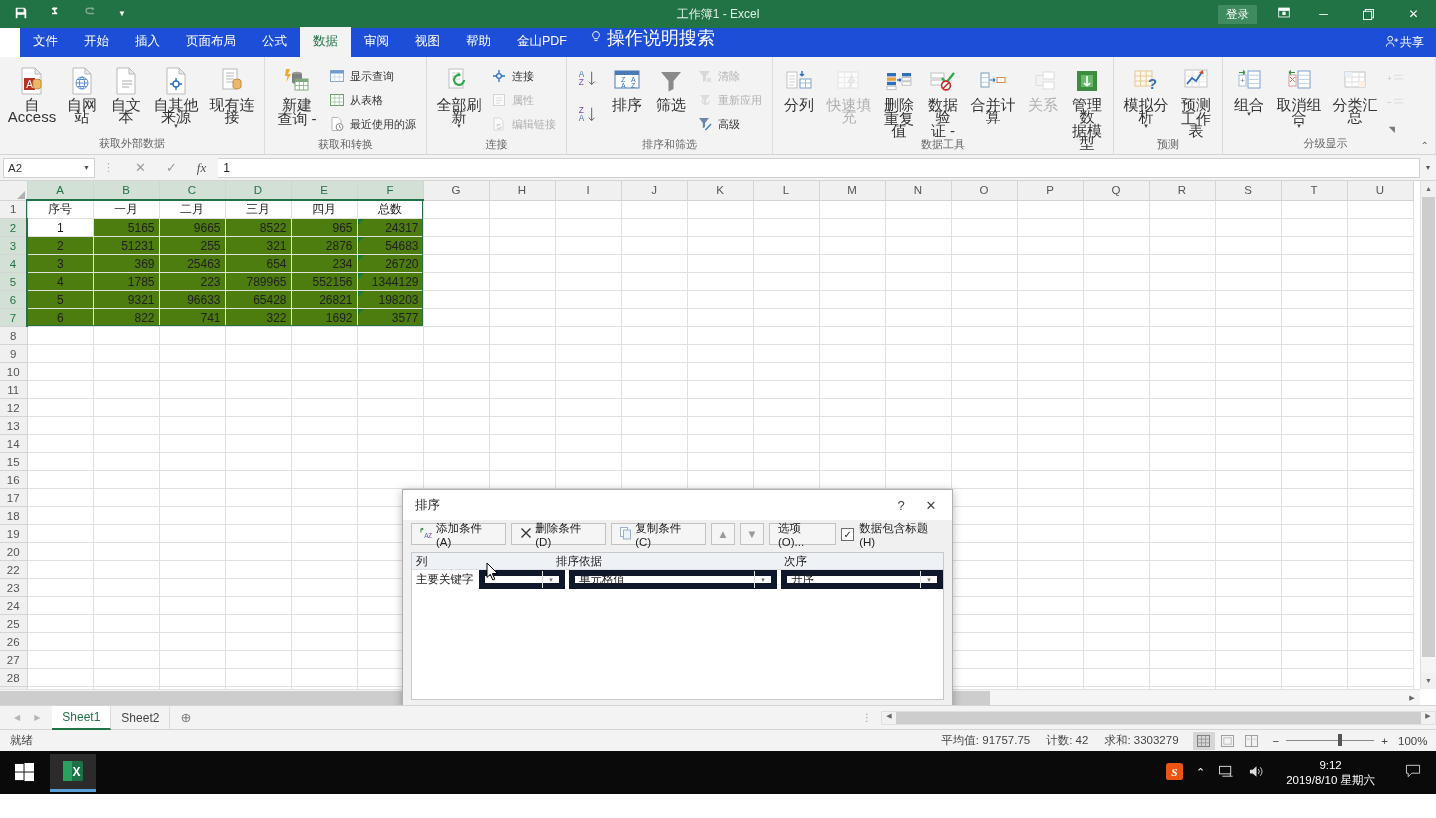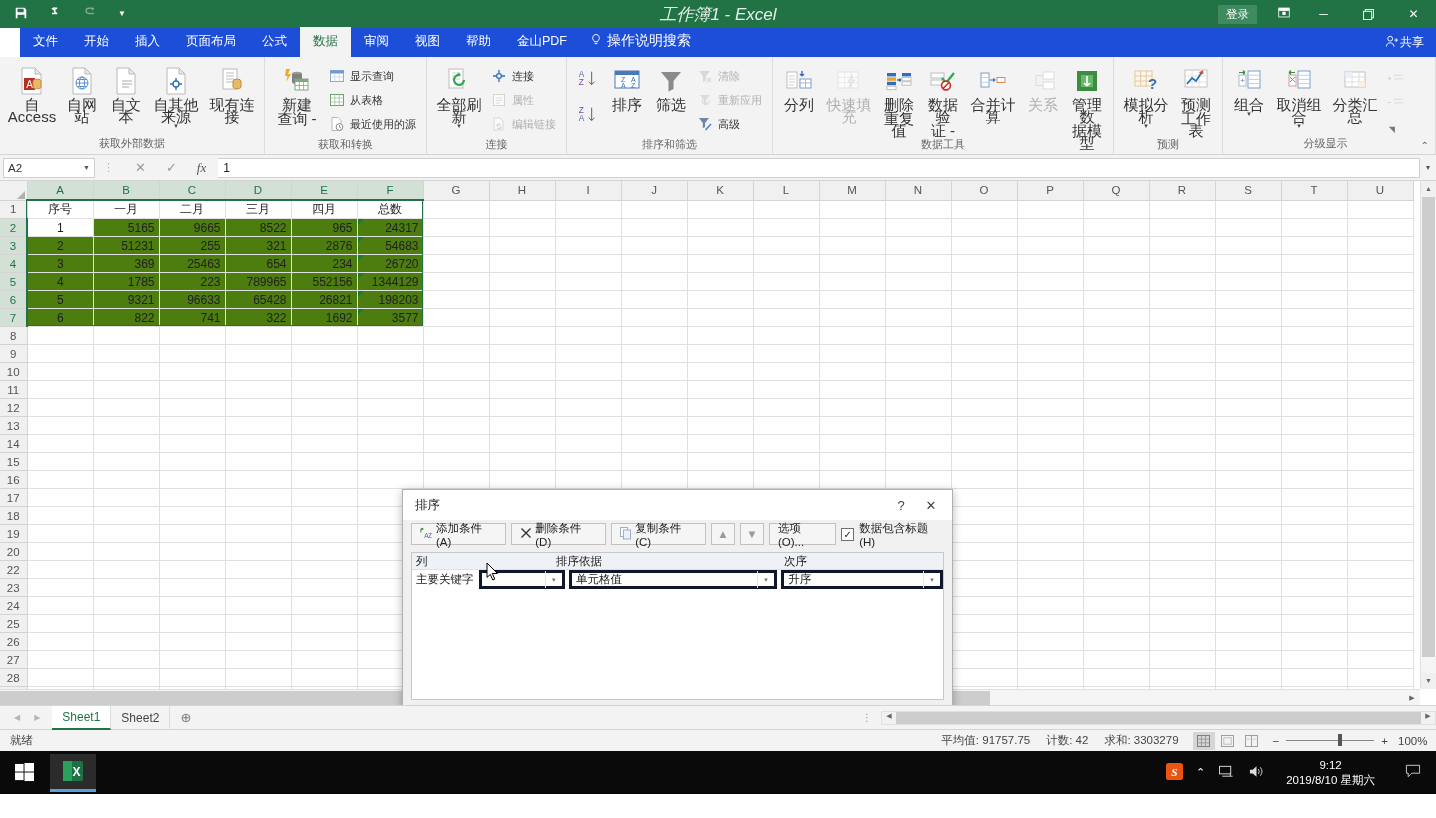--- a/index.html
+++ b/index.html
@@ -15,21 +15,21 @@
   .titlebar {
     height:28px; background:#217346; position:relative;
     display:flex; align-items:center;
   }
   .qat { display:flex; align-items:center; padding-left:14px; gap:20px; }
   .qat .qicon { color:#ffffff; font-size:14px; line-height:1; cursor:pointer; }
   .qat .qicon.dim { color:#7fa890; }
   .qat .qicon.tiny { font-size:8px; }
   .title-text {
     position:absolute; left:0; right:0; text-align:center;
-    color:#e6efe9; font-size:17px; pointer-events:none;font-style:italic;
+    color:#e6efe9; font-size:12px; pointer-events:none;
   }
   .win-right {
     position:absolute; right:0; top:0; height:28px;
     display:flex; align-items:center;
   }
   .signin {
     color:#ffffff; font-size:11.5px; background:#3f8a5f;
     padding:2px 8px; margin-right:10px; border-radius:1px;
   }
   .ribbon-display { color:#d7e6dd; font-size:12px; padding:0 10px; }
@@ -44,21 +44,21 @@
     position:relative;
     margin-left:20px;
   }
   .tab {
     color:#ffffff; font-size:12.5px; padding:6px 13px 7px 13px; cursor:pointer;
     white-space:nowrap;
   }
   .tab.active { background:#f3f3f3; color:#217346; }
   .tab-tell {
     display:flex; align-items:center; gap:5px; color:#ffffff;
-    font-size:14px; padding:6px 10px 7px 10px;
+    font-size:18px; padding:6px 10px 7px 10px;
   }
   .share {
     position:absolute; right:12px; bottom:6px; color:#fff; font-size:12px;
     display:flex; align-items:center; gap:0;
   }
 
   
   .ribbon {
     height:98px; background:#f3f3f3; border-bottom:1px solid #d4d4d4;
     display:flex; position:relative;
@@ -253,21 +253,21 @@
     position:relative;
   }
   .lst-head {
     height:17px; background:#eef1f5; border-bottom:1px solid #dcdfe3; display:flex;
     font-size:11.5px; color:#222;
   }
   .lst-head div { padding-left:4px; line-height:17px; }
   .lst-row { height:19px; display:flex; align-items:center; font-size:11.5px; color:#222; }
   .lst-row .lbl { padding-left:4px; }
   .combo {
-    height:19px; border:3px solid #0f172a; background:#fff; display:flex; align-items:center;
+    height:19px; border:6px solid #0f172a; background:#fff; display:flex; align-items:center;
     font-size:11.5px; color:#222;
   }
   .combo .txt { padding-left:4px; flex:1; overflow:hidden; white-space:nowrap; }
   .combo .cdrop {
     width:17px; height:17px; display:flex; align-items:center; justify-content:center;
     font-size:7px; color:#777; border-left:1px solid #e4e4e4;
   }
   .dlg-foot { height:44px; display:flex; align-items:center; justify-content:flex-end; padding-right:12px; gap:11px; position:relative; }
   .cursor-arrow { position:absolute; left:486px; top:381px; z-index:60; pointer-events:none; }
 </style>

